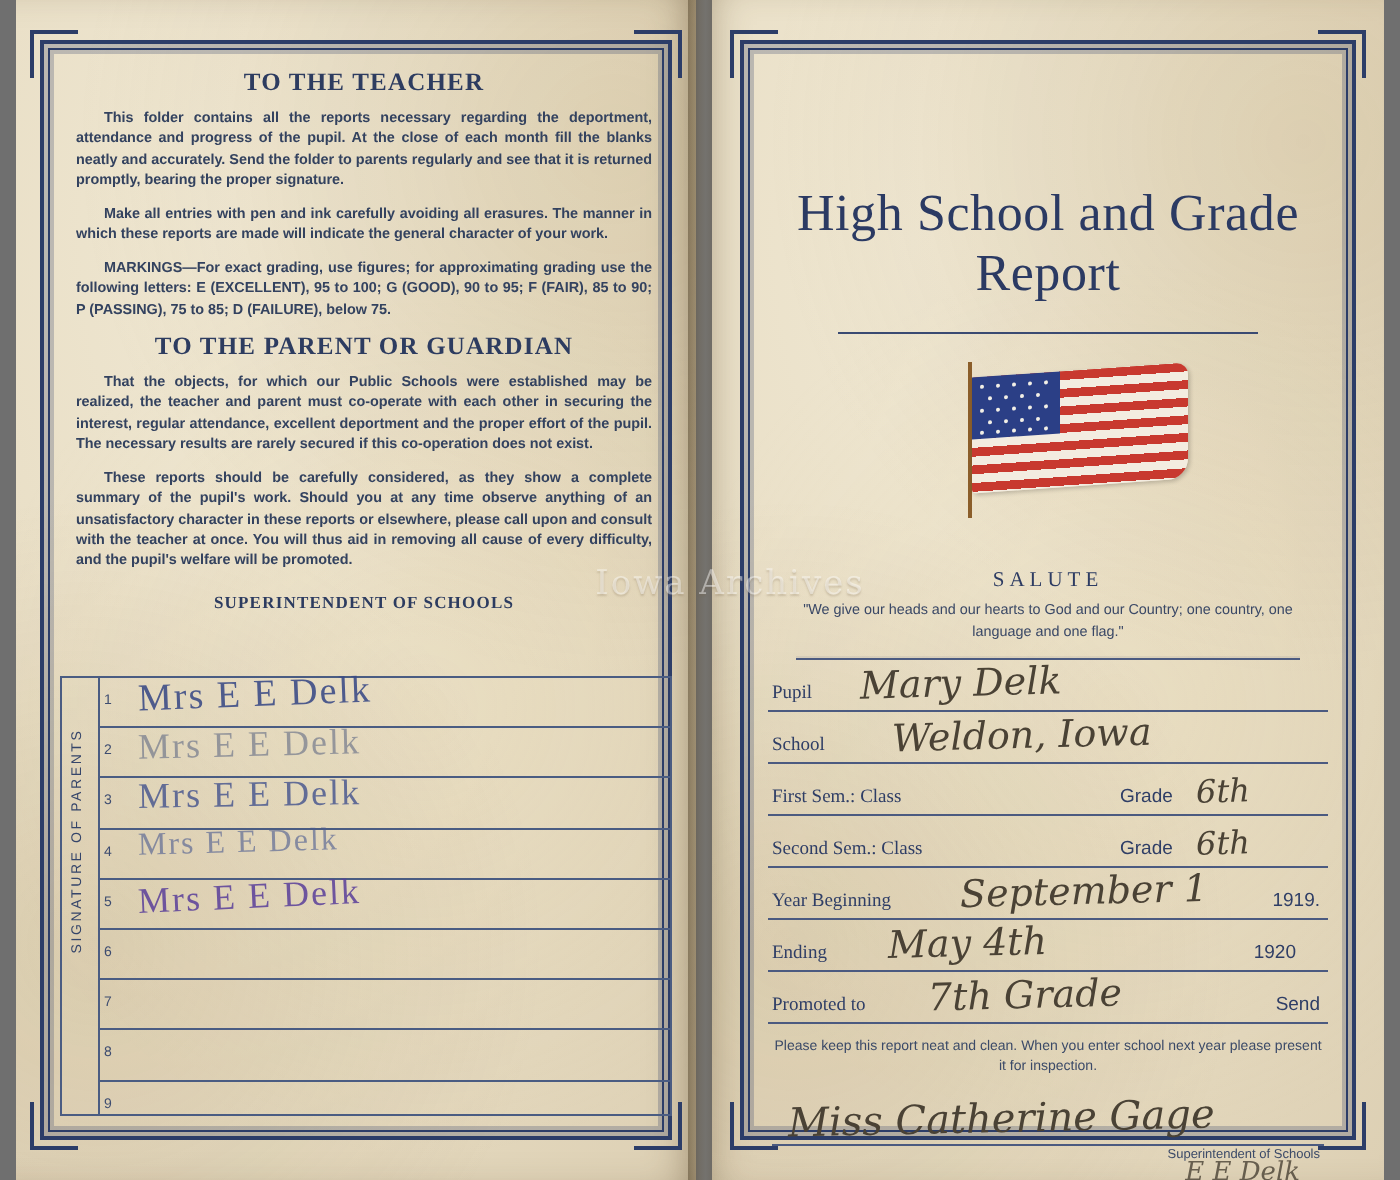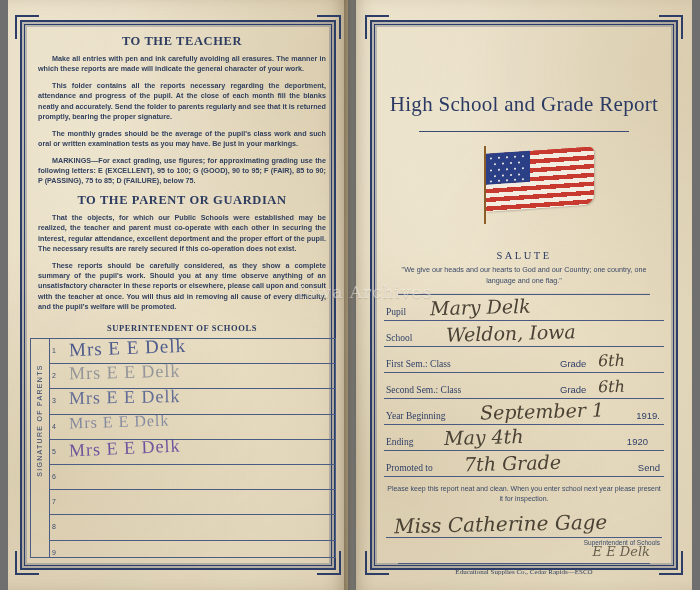--- a/index.html
+++ b/index.html
@@ -176,21 +176,21 @@
   
   #right-inner {
     position: absolute;
     left: 376px;
     top: 30px;
     width: 296px;
     height: 532px;
   }
   #report-title {
     text-align: center;
-    font-size: 21px;
+    font-size: 26px;
     color: #2b3a63;
     margin-top: 62px;
     letter-spacing: .3px;
     font-family: "Liberation Serif", serif;
   }
   #title-rule {
     width: 210px;
     height: 1px;
     background: #3a4a72;
     margin: 14px auto 0 auto;
@@ -373,23 +373,22 @@
 
     <div class="orn-border" style="left:12px;top:20px;right:12px;bottom:20px;"></div>
     <div class="orn-border inner" style="left:16px;top:24px;right:16px;bottom:24px;"></div>
     <div class="corner tl" style="left:7px;top:15px;"></div>
     <div class="corner tr" style="right:7px;top:15px;"></div>
     <div class="corner bl" style="left:7px;bottom:15px;"></div>
     <div class="corner br" style="right:7px;bottom:15px;"></div>
 
     <div id="left-inner">
       <div class="head">TO THE TEACHER</div>
+      <div class="para">This folder contains all the reports necessary regarding the deportment, attendance and progress of the pupil. At the close of each month fill the blanks neatly and accurately. Send the folder to parents regularly and see that it is returned promptly, bearing the proper signature.</div>
       <div class="para">Make all entries with pen and ink carefully avoiding all erasures. The manner in which these reports are made will indicate the general character of your work.</div>
-      <div class="para">This folder contains all the reports necessary regarding the deportment, attendance and progress of the pupil. At the close of each month fill the blanks neatly and accurately. Send the folder to parents regularly and see that it is returned promptly, bearing the proper signature.</div>
-      <div class="para">The monthly grades should be the average of the pupil's class work and such oral or written examination tests as you may have. Be just in your markings.</div>
       <div class="para">MARKINGS—For exact grading, use figures; for approximating grading use the following letters: E (EXCELLENT), 95 to 100; G (GOOD), 90 to 95; F (FAIR), 85 to 90; P (PASSING), 75 to 85; D (FAILURE), below 75.</div>
 
       <div class="head">TO THE PARENT OR GUARDIAN</div>
       <div class="para">That the objects, for which our Public Schools were established may be realized, the teacher and parent must co-operate with each other in securing the interest, regular attendance, excellent deportment and the proper effort of the pupil. The necessary results are rarely secured if this co-operation does not exist.</div>
       <div class="para">These reports should be carefully considered, as they show a complete summary of the pupil's work. Should you at any time observe anything of an unsatisfactory character in these reports or elsewhere, please call upon and consult with the teacher at once. You will thus aid in removing all cause of every difficulty, and the pupil's welfare will be promoted.</div>
 
       <div class="supt">SUPERINTENDENT OF SCHOOLS</div>
     </div>
 
     <div id="sig-block">

